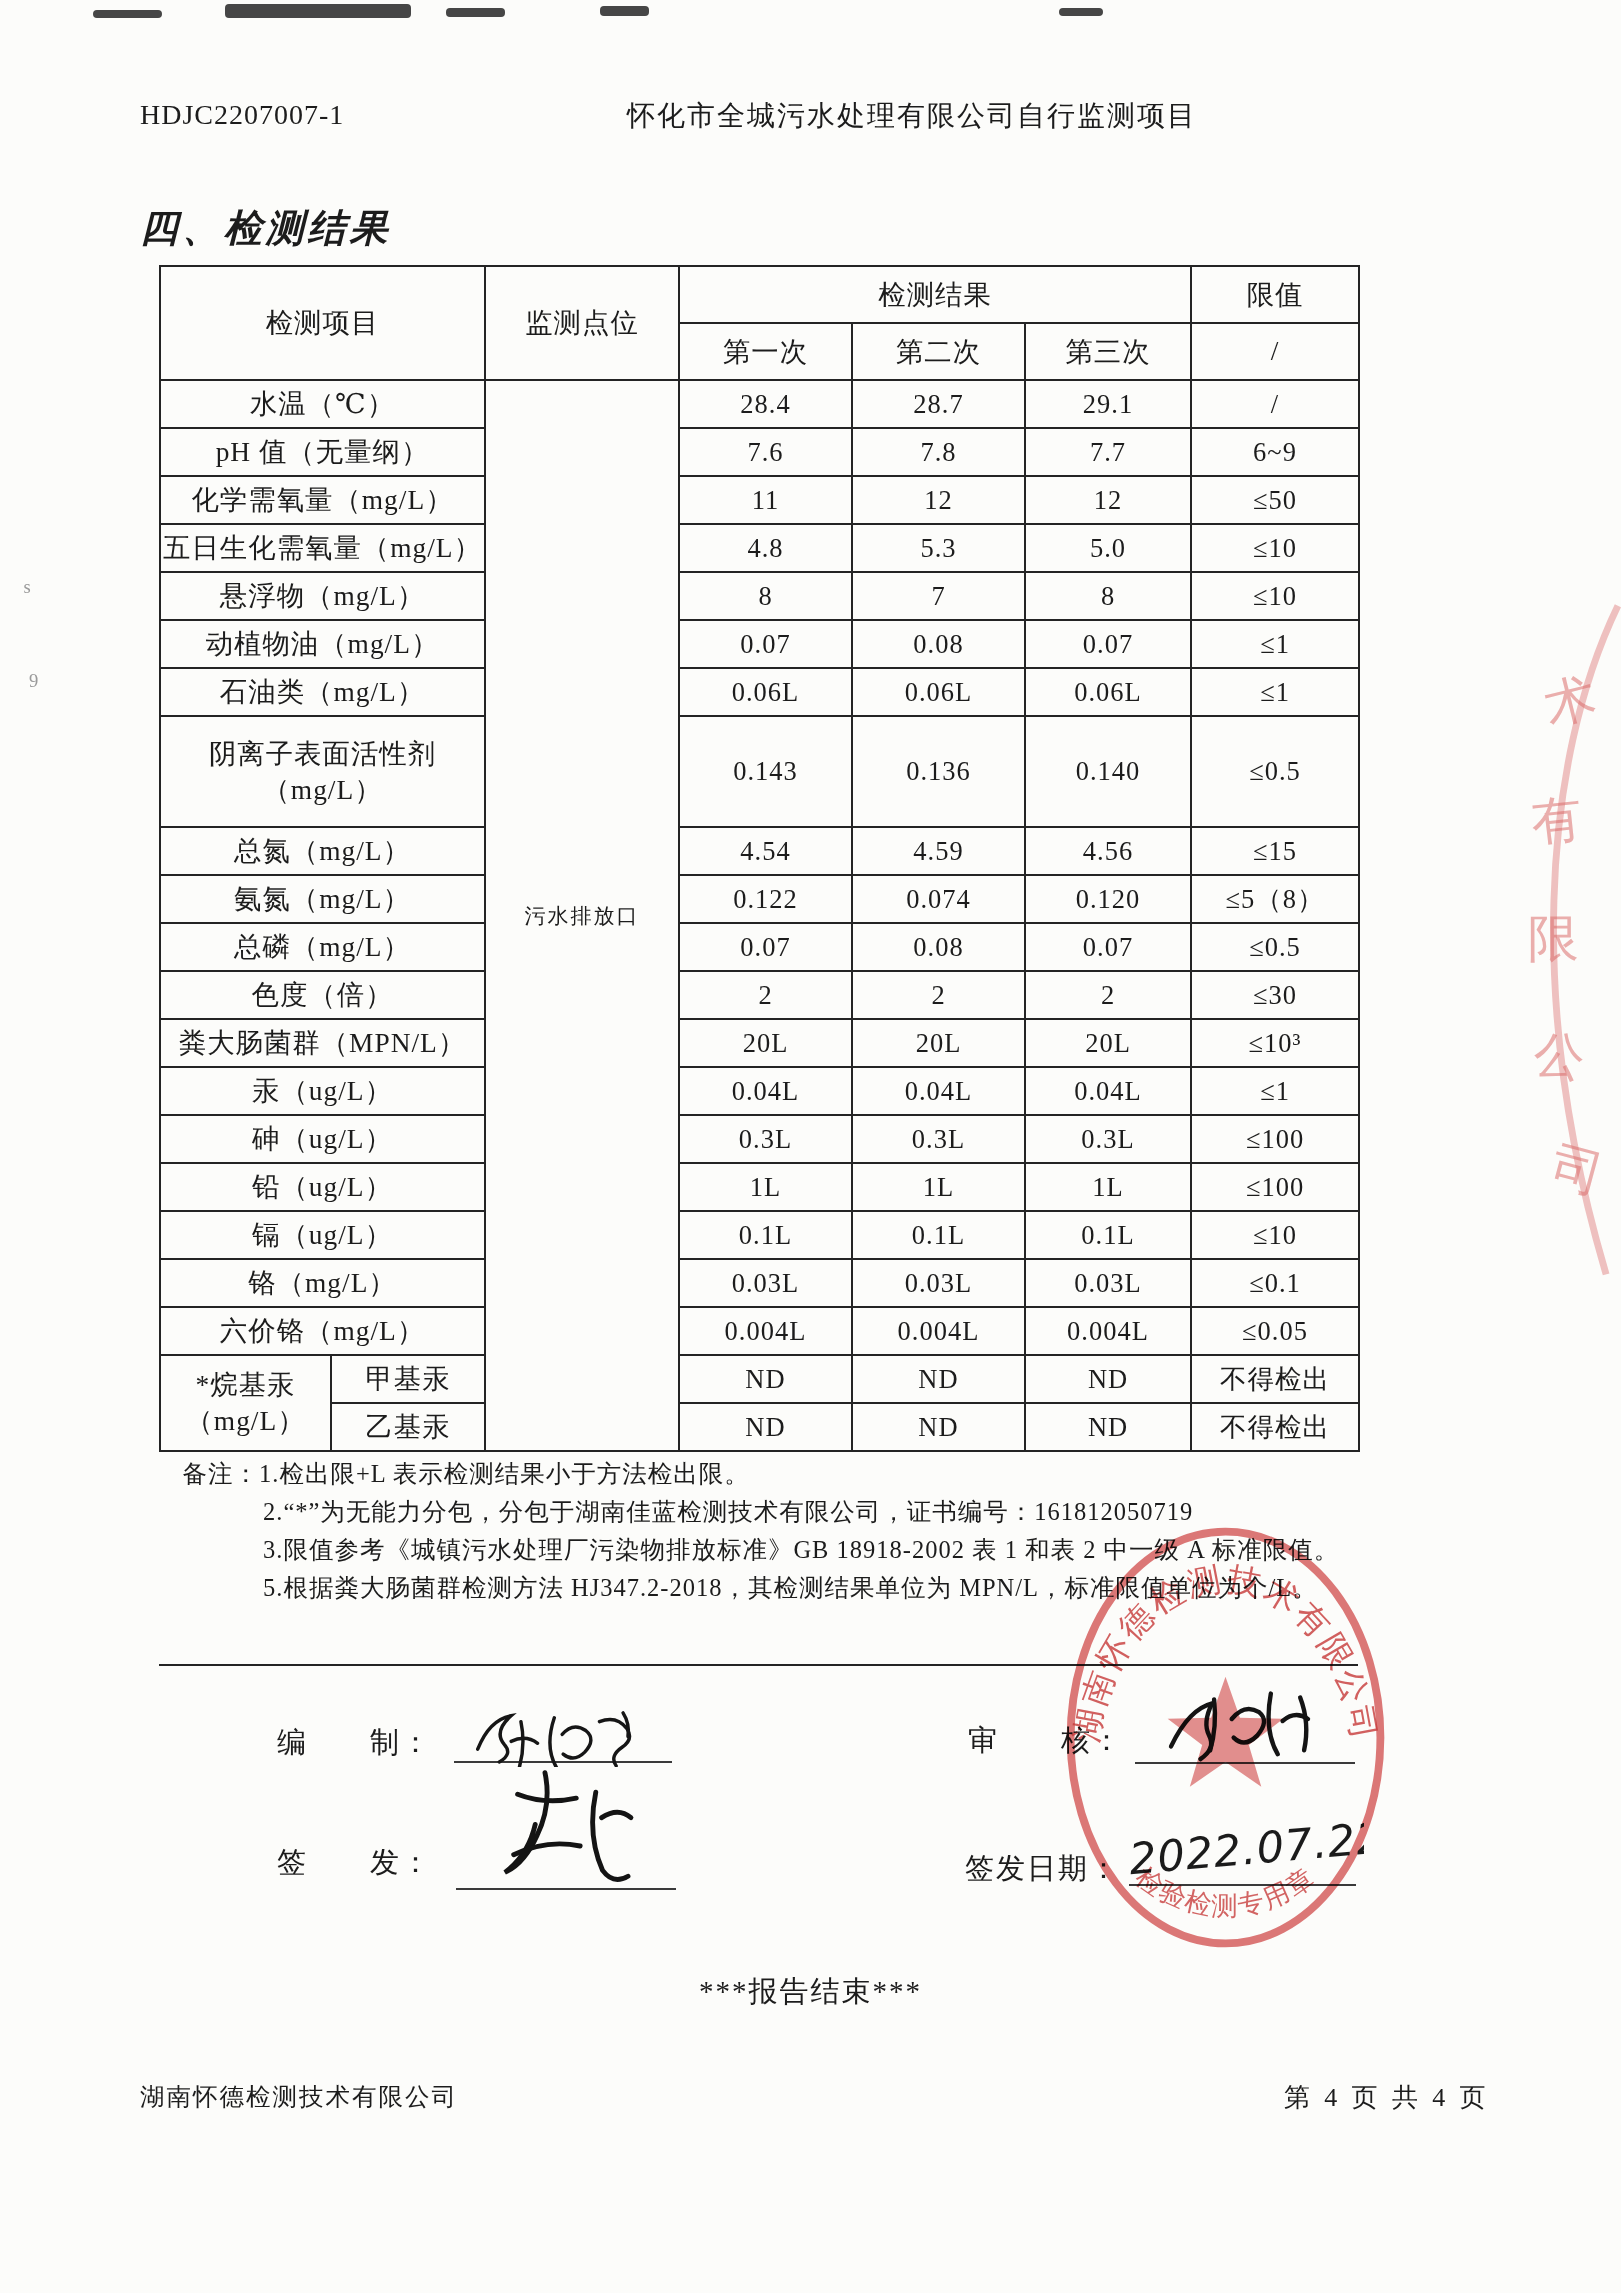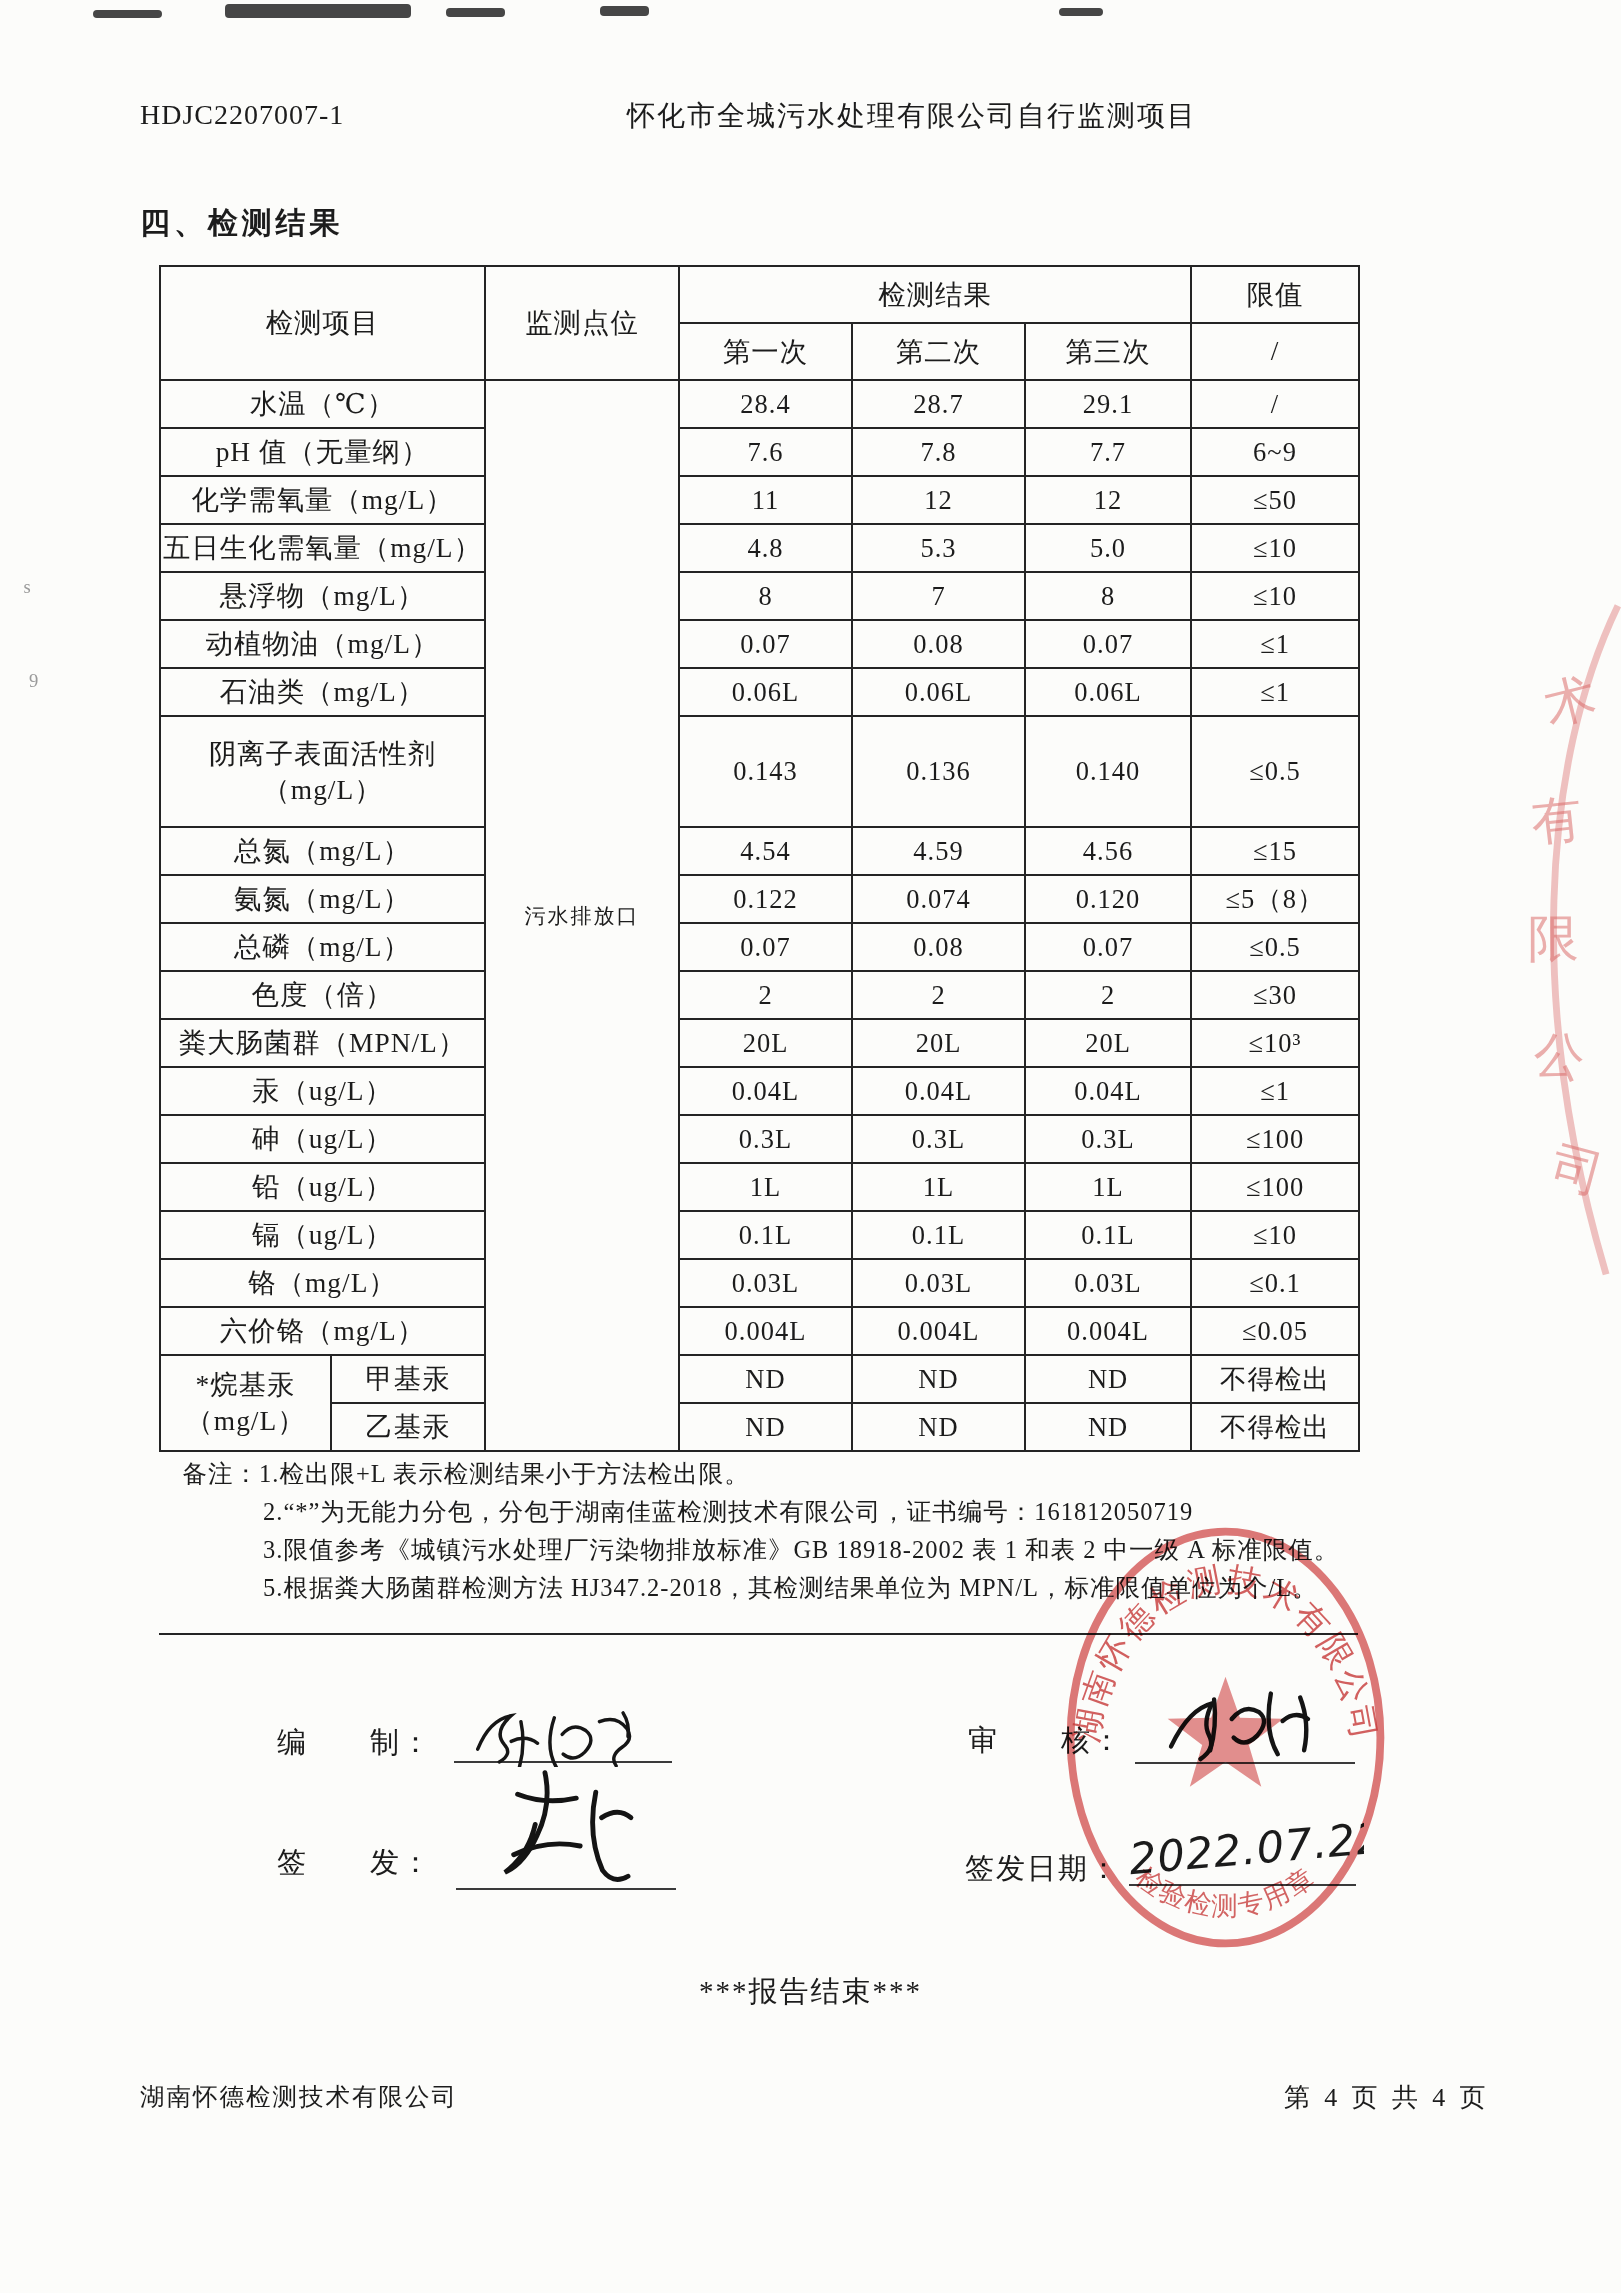--- a/index.html
+++ b/index.html
@@ -6,40 +6,40 @@
   body{
     width:1621px;height:2294px;position:relative;
     background:#fcfcfa;
     font-family:"Liberation Serif","DejaVu Serif",serif;
     color:#1c1c1c;overflow:hidden;
   }
   .abs{position:absolute;}
   
   #doc-number{left:140px;top:99px;font-size:28px;letter-spacing:1px;}
   #header-title{left:627px;top:97px;font-size:28px;letter-spacing:2px;text-align:center;}
-  #section-title{left:140px;top:203px;font-size:30px;font-weight:bold;letter-spacing:3.9px;}
+  #section-title{left:140px;top:203px;font-size:38px;font-weight:bold;letter-spacing:3.9px;font-style:italic;}
   
   #results-table{
     position:absolute;left:159px;top:265px;width:1199px;
     border-collapse:collapse;table-layout:fixed;
     border:2.9px solid #242424;
   }
   #results-table td{
     border:2px solid #242424;text-align:center;vertical-align:middle;
     font-size:26.5px;padding:0 2px;letter-spacing:1px;
   }
   #results-table tr{height:48px;}
   #results-table tr.h1,#results-table tr.h2{height:57px;}
   #results-table tr.tall{height:111px;}
   #results-table .lbl{font-size:27.4px;white-space:pre-line;}
   #results-table .mp{font-size:21px;letter-spacing:2px;}
   #results-table thead td{font-size:27.4px;}
   
   #notes{
-    left:159px;top:1450px;width:1199px;height:185px;
+    left:159px;top:1450px;width:1199px;height:216px;
     border-bottom:2.9px solid #242424;box-sizing:border-box;
     font-size:24.5px;line-height:38px;padding-top:4.9px;
   }
   #notes p{margin:0 0 0 104px;letter-spacing:1px;}
   #notes p.first{margin-left:23.5px;}
   
   .sig-label{font-size:29px;letter-spacing:2px;}
   .sig-line{border-bottom:2px solid #3a3a3a;}
   #prepared-label{left:277px;top:1723px;}
   #prepared-line{left:454px;top:1720px;width:218px;height:41px;}

